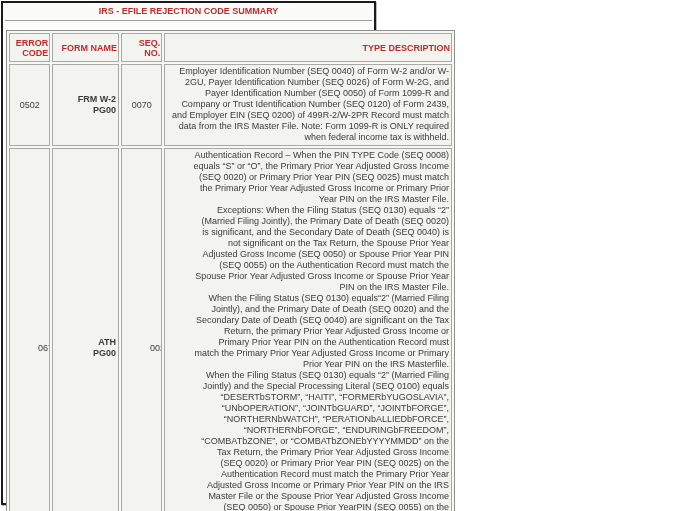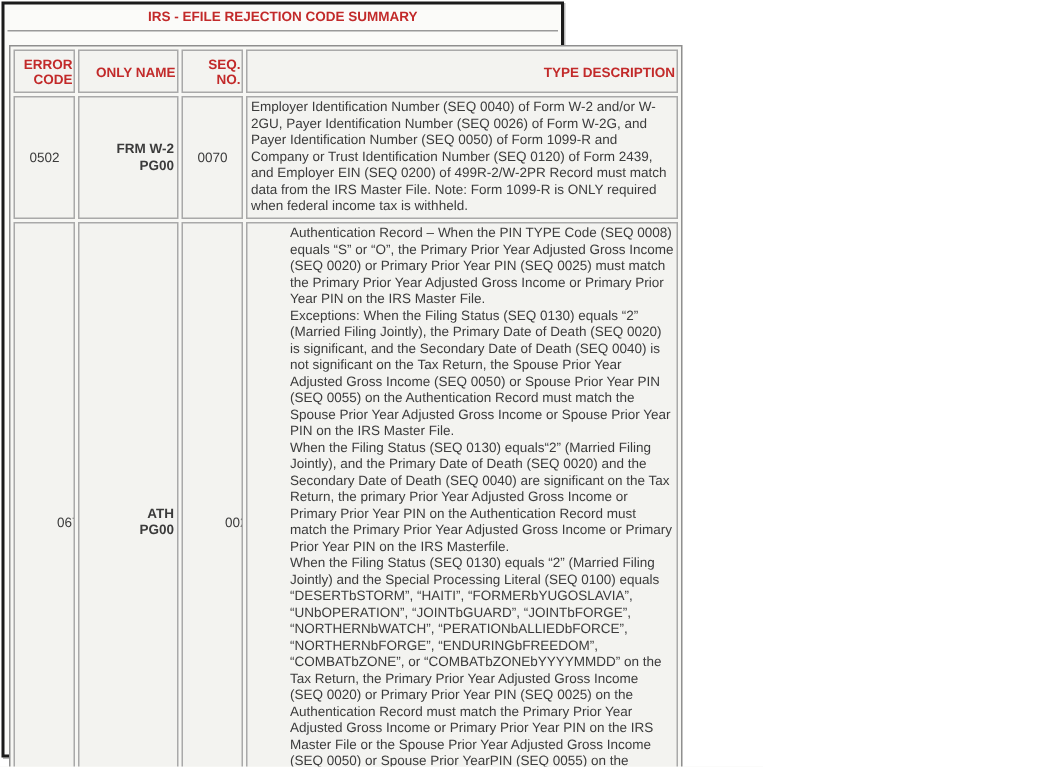--- a/index.html
+++ b/index.html
@@ -68,21 +68,21 @@
   }
   td.form-cell{
     text-align:right;
     vertical-align:middle;
     font-weight:bold;
     color:var(--body-text);
     padding:1px 2px 1px 3px;
     line-height:11px;
   }
   td.desc-cell{
-    text-align:left;
+    text-align:right;
     vertical-align:top;
     color:var(--body-text);
     padding:1px 2px;
     line-height:11px;
     white-space:pre-line;
   }
   tr.row-0 td{height:82px;}
   tr.row-1 td{height:348px;padding-left:28px;}
 </style>
 </head>
@@ -94,21 +94,21 @@
   <table class="codes">
     <colgroup>
       <col style="width:41px">
       <col style="width:66px">
       <col style="width:41px">
       <col style="width:285px">
     </colgroup>
     <thead>
       <tr>
         <th>ERROR CODE</th>
-        <th>ONLY NAME</th>
+        <th>FORM NAME</th>
         <th>SEQ. NO.</th>
         <th>TYPE DESCRIPTION</th>
       </tr>
     </thead>
     <tbody>
       <tr class="row-0">
         <td class="code-cell">0502</td>
         <td class="form-cell">FRM W-2 PG00</td>
         <td class="seq-cell">0070</td>
         <td class="desc-cell">Employer Identification Number (SEQ 0040) of Form W-2 and/or W-2GU, Payer Identification Number (SEQ 0026) of Form W-2G, and Payer Identification Number (SEQ 0050) of Form 1099-R and Company or Trust Identification Number (SEQ 0120) of Form 2439, and Employer EIN (SEQ 0200) of 499R-2/W-2PR Record must match data from the IRS Master File. Note: Form 1099-R is ONLY required when federal income tax is withheld.</td>

